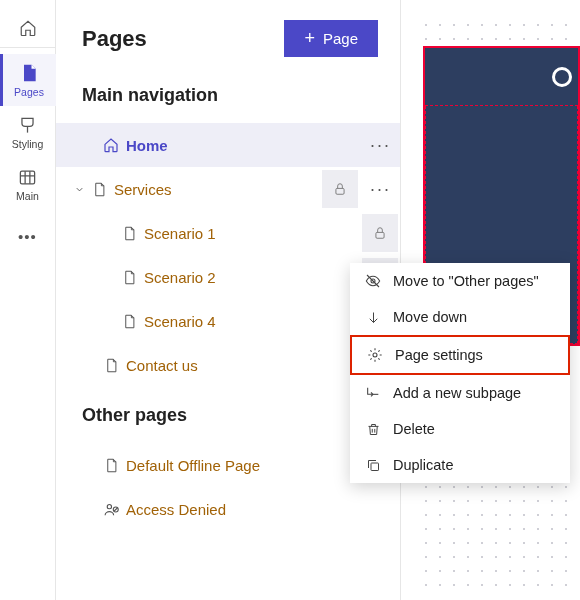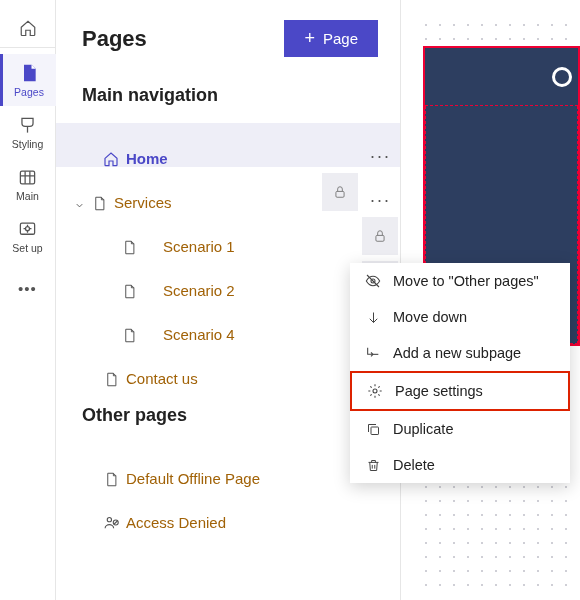--- a/index.html
+++ b/index.html
@@ -16,32 +16,32 @@
     
     .panel { width: 345px; border-right: 1px solid #e6e6e6; display: flex; flex-direction: column; }
     .panel-head { display: flex; align-items: center; justify-content: space-between; padding: 20px 22px 10px 26px; }
     .panel-head h1 { font-size: 22px; font-weight: 700; color: #222; }
     .btn-page { background: #4b48c7; color: #fff; border: none; padding: 8px 20px; font-size: 15px; display: flex; align-items: center; gap: 8px; cursor: pointer; }
     .btn-page .plus { font-size: 18px; font-weight: 300; }
 
     .section-title { font-size: 18px; font-weight: 700; color: #222; padding: 18px 26px 17px; }
 
     .tree { }
-    .row { display: flex; align-items: flex-end; height: 44px; padding-left: 14px; cursor: pointer; }
+    .row { display: flex; align-items: center; height: 44px; padding-left: 14px; cursor: pointer; }
     .row.selected { background: #eeeef7; color: #4b48c7; }
     .row .chev { width: 18px; display: inline-flex; justify-content: center; color: #555; font-size: 12px; }
     .row .icon { width: 22px; display: inline-flex; justify-content: center; color: #555; }
     .row.selected .icon, .row.selected .label { color: #4b48c7; font-weight: 600; }
     .row .label { flex: 1; font-size: 15px; color: #a16207; padding-left: 4px; }
     .row .badge { width: 36px; height: 38px; display: flex; align-items: center; justify-content: center; color: #777; }
     .row .badge.locked { background: #ededf2; margin: 0 2px; }
     .row .ellipsis { width: 40px; display: flex; align-items: center; justify-content: center; color: #555; font-size: 18px; letter-spacing: 1px; }
 
     .indent-1 { padding-left: 26px; }
-    .indent-2 { padding-left: 62px; gap: 19px; }
+    .indent-2 { padding-left: 62px; }
 
     
     .canvas { flex: 1; background: #fff; position: relative; }
     .dotgrid { position: absolute; inset: 0; 
       background-image: radial-gradient(circle, #cfcfd6 1px, transparent 1px);
       background-size: 14px 14px; background-position: 6px 6px; margin: 12px; }
     .block { position: absolute; left: 22px; top: 46px; right: 0; height: 300px; background: #2d3e60; border: 2px solid #e03; }
     .header-strip { position: absolute; left: 0; top: 0; right: 0; height: 58px; border-bottom: 1px dashed #e03; background: #2d3e60; display:flex; justify-content:flex-end; align-items:center; padding-right:6px;}
     .header-strip .circ { width: 20px; height: 20px; border: 3px solid #fff; border-radius: 50%; }
     .body-strip { position: absolute; left: 0; right: 0; top: 58px; bottom: 0; border: 1px dashed #e03; border-top: none; background: #2d3e60; }
@@ -86,30 +86,20 @@
   <div class="rail-btn">
     <span class="icon-wrap">
       <svg width="19" height="19" viewBox="0 0 24 24" fill="none" stroke="#555" stroke-width="1.6">
           <rect x="3" y="4" width="18" height="16" rx="2"></rect>
           <path d="M3 10h18M9 4v16M15 4v16"></path>
         </svg>
     </span>
     <span>Main</span>
   </div>
   <div class="rail-btn">
-    <span class="icon-wrap">
-      <svg width="19" height="19" viewBox="0 0 24 24" fill="none" stroke="#555" stroke-width="1.6">
-          <rect x="3" y="4" width="18" height="14" rx="2"></rect>
-          <circle cx="12" cy="11" r="2.5"></circle>
-          <path d="M12 6v2M12 14v2M7 11h2M15 11h2"></path>
-        </svg>
-    </span>
-    <span>Set up</span>
-  </div>
-  <div class="rail-btn">
     <span class="icon-wrap" style="letter-spacing:1px; font-size:15px; color:#555;">•••</span>
   </div>
 </div>
 
 <div class="panel">
   <div class="panel-head">
     <h1>Pages</h1>
     <button class="btn-page">
       <span class="plus">+</span>
       <span>Page</span>
@@ -262,48 +252,48 @@
     <span>Move to "Other pages"</span>
   </div>
   <div class="ctx-item">
     <span class="icon">
       <svg width="15" height="15" viewBox="0 0 24 24" fill="none" stroke="#444" stroke-width="1.6">
           <path d="M12 4v16M6 14l6 6 6-6"></path>
         </svg>
     </span>
     <span>Move down</span>
   </div>
+  <div class="ctx-item hl">
+    <span class="icon">
+      <svg width="16" height="16" viewBox="0 0 24 24" fill="none" stroke="#444" stroke-width="1.6">
+          <circle cx="12" cy="12" r="3"></circle>
+          <path d="M12 2v3M12 19v3M2 12h3M19 12h3M5 5l2 2M17 17l2 2M19 5l-2 2M7 17l-2 2"></path>
+        </svg>
+    </span>
+    <span>Page settings</span>
+  </div>
   <div class="ctx-item">
     <span class="icon">
       <svg width="16" height="16" viewBox="0 0 24 24" fill="none" stroke="#444" stroke-width="1.6">
           <path d="M4 4v10h8M12 14l-3-3M12 14l-3 3"></path>
           <path d="M12 14h8"></path>
         </svg>
     </span>
     <span>Add a new subpage</span>
   </div>
-  <div class="ctx-item hl">
-    <span class="icon">
-      <svg width="16" height="16" viewBox="0 0 24 24" fill="none" stroke="#444" stroke-width="1.6">
-          <circle cx="12" cy="12" r="3"></circle>
-          <path d="M12 2v3M12 19v3M2 12h3M19 12h3M5 5l2 2M17 17l2 2M19 5l-2 2M7 17l-2 2"></path>
-        </svg>
-    </span>
-    <span>Page settings</span>
+  <div class="ctx-item">
+    <span class="icon">
+      <svg width="15" height="15" viewBox="0 0 24 24" fill="none" stroke="#444" stroke-width="1.6">
+          <path d="M4 7h16M9 7V4h6v3M6 7l1 13h10l1-13M10 11v6M14 11v6"></path>
+        </svg>
+    </span>
+    <span>Delete</span>
   </div>
   <div class="ctx-item">
     <span class="icon">
       <svg width="15" height="15" viewBox="0 0 24 24" fill="none" stroke="#444" stroke-width="1.6">
           <rect x="8" y="8" width="12" height="12" rx="1"></rect>
           <path d="M4 16V4h12"></path>
         </svg>
     </span>
     <span>Duplicate</span>
   </div>
-  <div class="ctx-item">
-    <span class="icon">
-      <svg width="15" height="15" viewBox="0 0 24 24" fill="none" stroke="#444" stroke-width="1.6">
-          <path d="M4 7h16M9 7V4h6v3M6 7l1 13h10l1-13M10 11v6M14 11v6"></path>
-        </svg>
-    </span>
-    <span>Delete</span>
-  </div>
 </div>
 
 </body></html>

